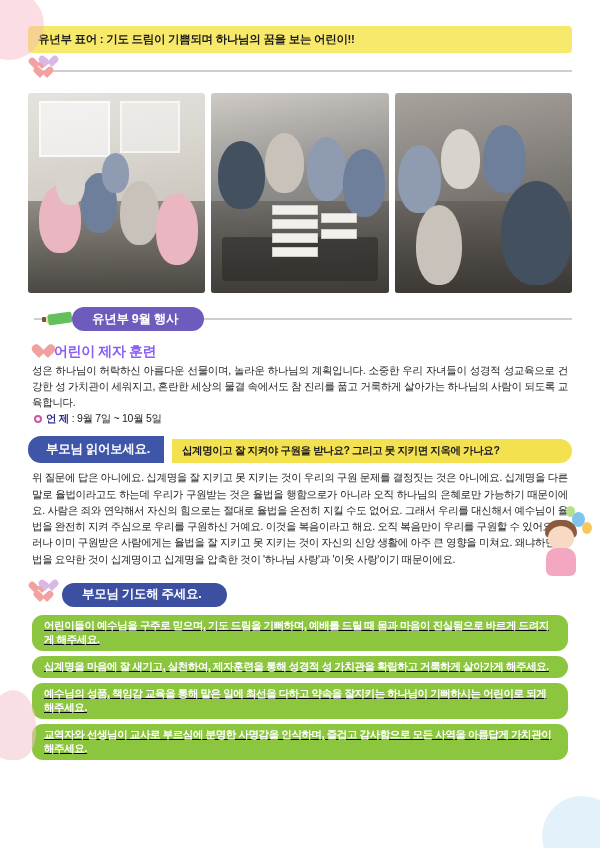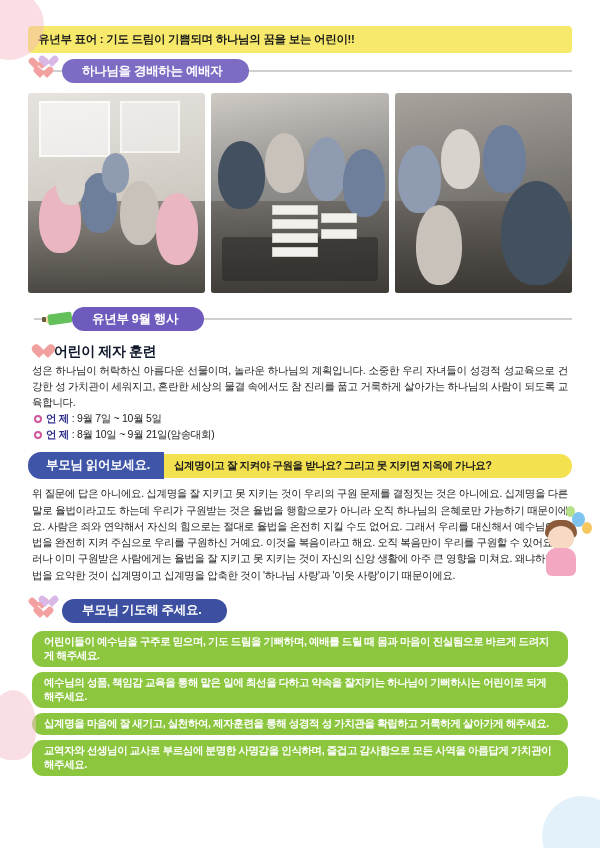--- a/index.html
+++ b/index.html
@@ -143,41 +143,41 @@
     width:16px;height:15px;position:relative;flex:0 0 auto;
   }
   .sub-title .ic:before, .sub-title .ic:after{
     content:""; position:absolute; width:9px; height:13px;
     border-radius:9px 9px 0 0; background:#f0a19f;
   }
   .sub-title .ic:before { left:7px; transform:rotate(-45deg); transform-origin:0 100%; }
   .sub-title .ic:after  { left:7px; transform:rotate(45deg); transform-origin:100% 100%; }
   .sub-title .ic.green:before, .sub-title .ic.green:after { background:#8fd08a; }
   .sub-title h3 {
-    margin:0; font-size:14px; font-weight:bold; color:#0f172a; letter-spacing:-0.4px;
+    margin:0; font-size:14px; font-weight:bold; color:#8b5cf6; letter-spacing:-0.4px;
   }
   .para {
     margin:2px 16px 0 16px;
     font-size:10.5px; line-height:1.5; color:#222; letter-spacing:-0.3px;
     text-align:justify;
   }
   .bullet-line {
     margin:2px 16px 0 18px;
     font-size:10.5px; color:#1f1f6e; letter-spacing:-0.3px;
   }
   .bullet-line .dot {
     display:inline-block; width:8px;height:8px;border-radius:50%;
     border:2px solid #cf5a9b; margin-right:4px; vertical-align:-1px;
   }
   .bullet-line .lbl { color:#2d2d8c; font-weight:bold; }
   .bullet-line .val { color:#1a1a1a; }
 
   
   .band-row {
-    display:flex; align-items:center; margin:10px 12px 0 12px; gap:0;
+    display:flex; align-items:flex-end; margin:10px 12px 0 12px; gap:8px;
   }
   .band-left {
     background:#3f55a8; color:#fff; font-weight:bold; font-size:12.5px;
     border-radius:13px 0 0 13px;
     padding:5px 14px 5px 18px; display:flex; align-items:center; letter-spacing:-0.3px;
     white-space:nowrap;
   }
   .band-right {
     flex:1; background:#f3e14f; color:#1b1b1b; font-size:10.5px; font-weight:bold;
     border-radius:0 13px 13px 0;
@@ -186,21 +186,21 @@
   .readbox {
     margin:6px 16px 0 16px;
     font-size:10.5px; line-height:1.55; color:#1a1a1a; letter-spacing:-0.35px;
     text-align:justify;
   }
 
   
   .pray-head {
     position:relative; margin:16px 12px 0 12px; height:26px;
   }
-  .pray-list { margin:6px 16px 12px 16px; }
+  .pray-list { margin:6px 16px 12px 16px;text-decoration:underline; }
   .pray-item {
     background:#8cc63f; color:#ffffff; font-size:10.5px; font-weight:bold;
     border-radius:11px; padding:4px 12px; margin-bottom:5px; letter-spacing:-0.4px;
   }
 
   
   .corner-tl { position:absolute; left:-26px; top:-10px; width:70px; height:70px;
     background:#f3b6c2; border-radius:50%; opacity:0.45; }
   .corner-bl { position:absolute; left:-10px; top:690px; width:46px; height:70px;
     background:#f4c3cd; border-radius:50% 50% 40% 40%; opacity:0.55; }
@@ -233,21 +233,20 @@
 
   <div class="top-banner">유년부 표어 :  기도 드림이 기쁨되며  하나님의 꿈을 보는 어린이!!</div>
 
   <div class="sec-head">
     <div class="rule-wrap"></div>
     <div class="hearts">
       <span class="heart h1"></span>
       <span class="heart h2 p"></span>
       <span class="heart h3"></span>
     </div>
-    <div class="ribbon purple">하나님을 경배하는 예배자</div>
   </div>
 
   <div class="photos">
     <div class="photo p1">
       <div class="win"></div>
         <div class="win2"></div>
       <div class="floor"></div>
       <div class="blob b-a" style="left:6%;top:46%;width:24%;height:34%;"></div>
       <div class="blob b-b" style="left:30%;top:40%;width:20%;height:30%;"></div>
       <div class="blob b-c" style="left:52%;top:44%;width:22%;height:32%;"></div>
@@ -291,23 +290,20 @@
 
   <div class="sub-title">
     <span class="ic"></span>
     <h3>어린이 제자 훈련</h3>
   </div>
   <div class="para">성은 하나님이 허락하신 아름다운 선물이며, 놀라운 하나님의 계획입니다.  소중한 우리 자녀들이 성경적 성교육으로 건강한 성 가치관이 세워지고, 혼란한 세상의 물결 속에서도 참 진리를 품고 거룩하게 살아가는 하나님의 사람이 되도록 교육합니다.</div>
   <div class="bullet-line">
     <span class="dot"></span><span class="lbl">언  제</span><span class="val">&nbsp;: </span><span class="val">9월 7일 ~ 10월 5일</span>
   </div>
 
-  <div class="bullet-line">
-    <span class="dot"></span><span class="lbl">언  제</span><span class="val">&nbsp;: </span><span class="val">8월 10일 ~ 9월 21일(암송대회)</span>
-  </div>
 
   <div class="girl">
     <span class="bl3"></span>
       <span class="bl1"></span>
       <span class="bl2"></span>
     <span class="hair"></span>
       <span class="head"></span>
       <span class="body"></span>
   </div>
 
@@ -322,18 +318,18 @@
     <div class="hearts">
       <span class="heart h1"></span>
       <span class="heart h2 p"></span>
       <span class="heart h3"></span>
     </div>
     <div class="ribbon navy">부모님 기도해 주세요.</div>
   </div>
 
   <div class="pray-list">
     <div class="pray-item">어린이들이 예수님을 구주로 믿으며, 기도 드림을 기뻐하며, 예배를 드릴 때 몸과 마음이 진실됨으로 바르게 드려지게 해주세요.</div>
+    <div class="pray-item">십계명을 마음에 잘 새기고, 실천하여, 제자훈련을 통해 성경적 성 가치관을 확립하고 거룩하게 살아가게 해주세요.</div>
     <div class="pray-item">예수님의 성품, 책임감 교육을 통해 맡은 일에 최선을 다하고 약속을 잘지키는  하나님이 기뻐하시는 어린이로 되게 해주세요.</div>
-    <div class="pray-item">십계명을 마음에 잘 새기고, 실천하여, 제자훈련을 통해 성경적 성 가치관을 확립하고 거룩하게 살아가게 해주세요.</div>
     <div class="pray-item">교역자와 선생님이 교사로 부르심에 분명한 사명감을 인식하며, 즐겁고 감사함으로 모든 사역을 아름답게 가치관이 해주세요.</div>
   </div>
 
 </div>
 
 </body></html>

